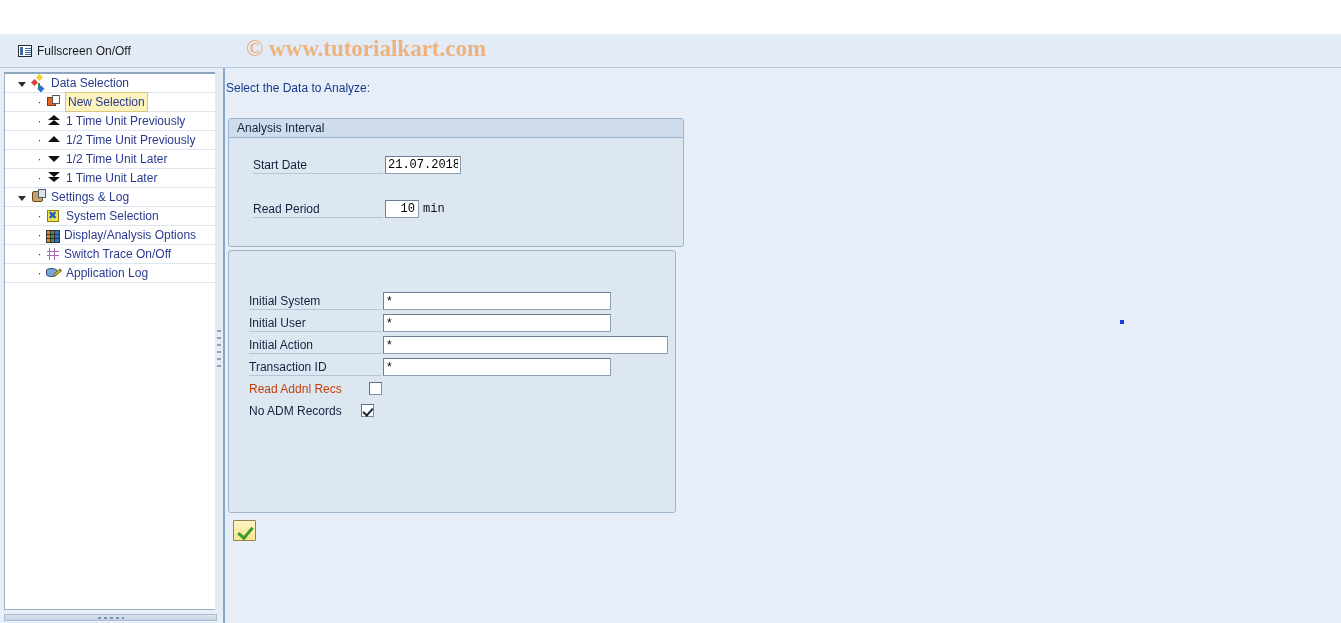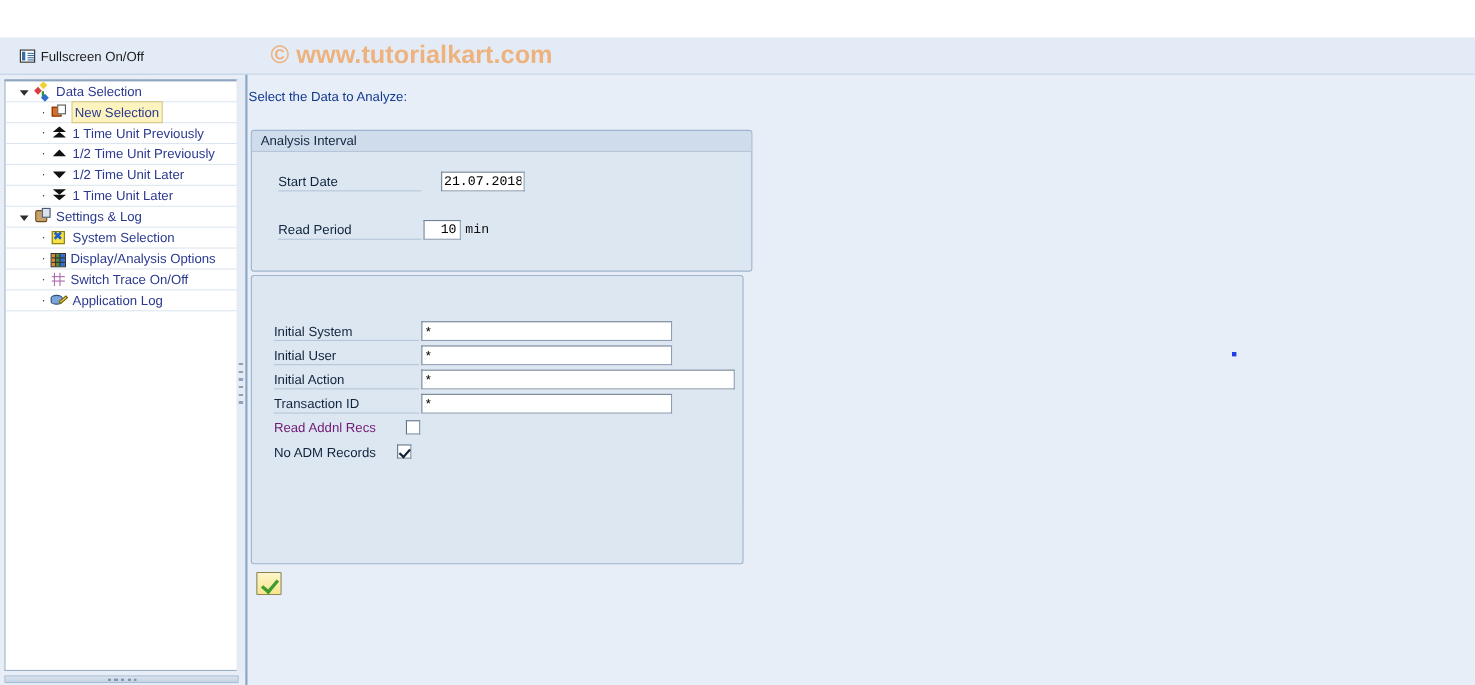--- a/index.html
+++ b/index.html
@@ -88,21 +88,21 @@
     font-size: 12px;
     color: #1c1c1c;
     white-space: nowrap;
   }
 
   
   #watermark {
     position: absolute;
     left: 246px;
     top: 36px;
-    font-family: Liberation Sans, sans-serif;
+    font-family: Liberation Serif, serif;
     font-size: 23px;
     font-weight: bold;
     color: #edb27e;
     white-space: nowrap;
     pointer-events: none;
     user-select: none;
   }
 
   
   #workspace {
@@ -681,21 +681,21 @@
 
   <div id="content">
 
     <div id="select-heading">Select the Data to Analyze:</div>
 
     <div class="group" id="group-interval">
       <div class="group-header">Analysis Interval</div>
 
       <div class="field-row" style="left:24px; top:36px;">
         <span class="field-label" style="width:130px;">Start Date</span>
-        <input class="field-input" style="width: 76px; margin-left: 18px;" value="21.07.2018">
+        <input class="field-input" style="width: 76px; margin-left: 2px;" value="21.07.2018">
       </div>
 
 
       <div class="field-row" style="left:24px; top:80px;">
         <span class="field-label" style="width:130px;">Read Period</span>
         <input class="field-input mono-num" style="width: 34px; margin-left: 2px;" value="10">
         <span class="unit-label">min</span>
       </div>
     </div>
 
@@ -715,21 +715,21 @@
         <span class="field-label" style="width:132px;">Initial Action</span>
         <input class="text-input" style="width: 285px; margin-left: 2px;" value="*">
       </div>
 
       <div class="field-row" style="left:20px; top:106px;">
         <span class="field-label" style="width:132px;">Transaction ID</span>
         <input class="text-input" style="width: 228px; margin-left: 2px;" value="*">
       </div>
 
       <div class="field-row" style="left:20px; top:128px;">
-        <span style="font-size:12px; color:#701a75; width:120px; display:inline-block;">Read Addnl Recs</span>
+        <span style="font-size:12px; color:#c2410c; width:120px; display:inline-block;">Read Addnl Recs</span>
         <span class="cb-box"></span>
       </div>
 
       <div class="field-row" style="left:20px; top:150px;">
         <span style="font-size:12px; color:#10233d; width:112px; display:inline-block;">No ADM Records</span>
         <span class="cb-box checked"></span>
       </div>
     </div>
 
     <div id="ok-button">

